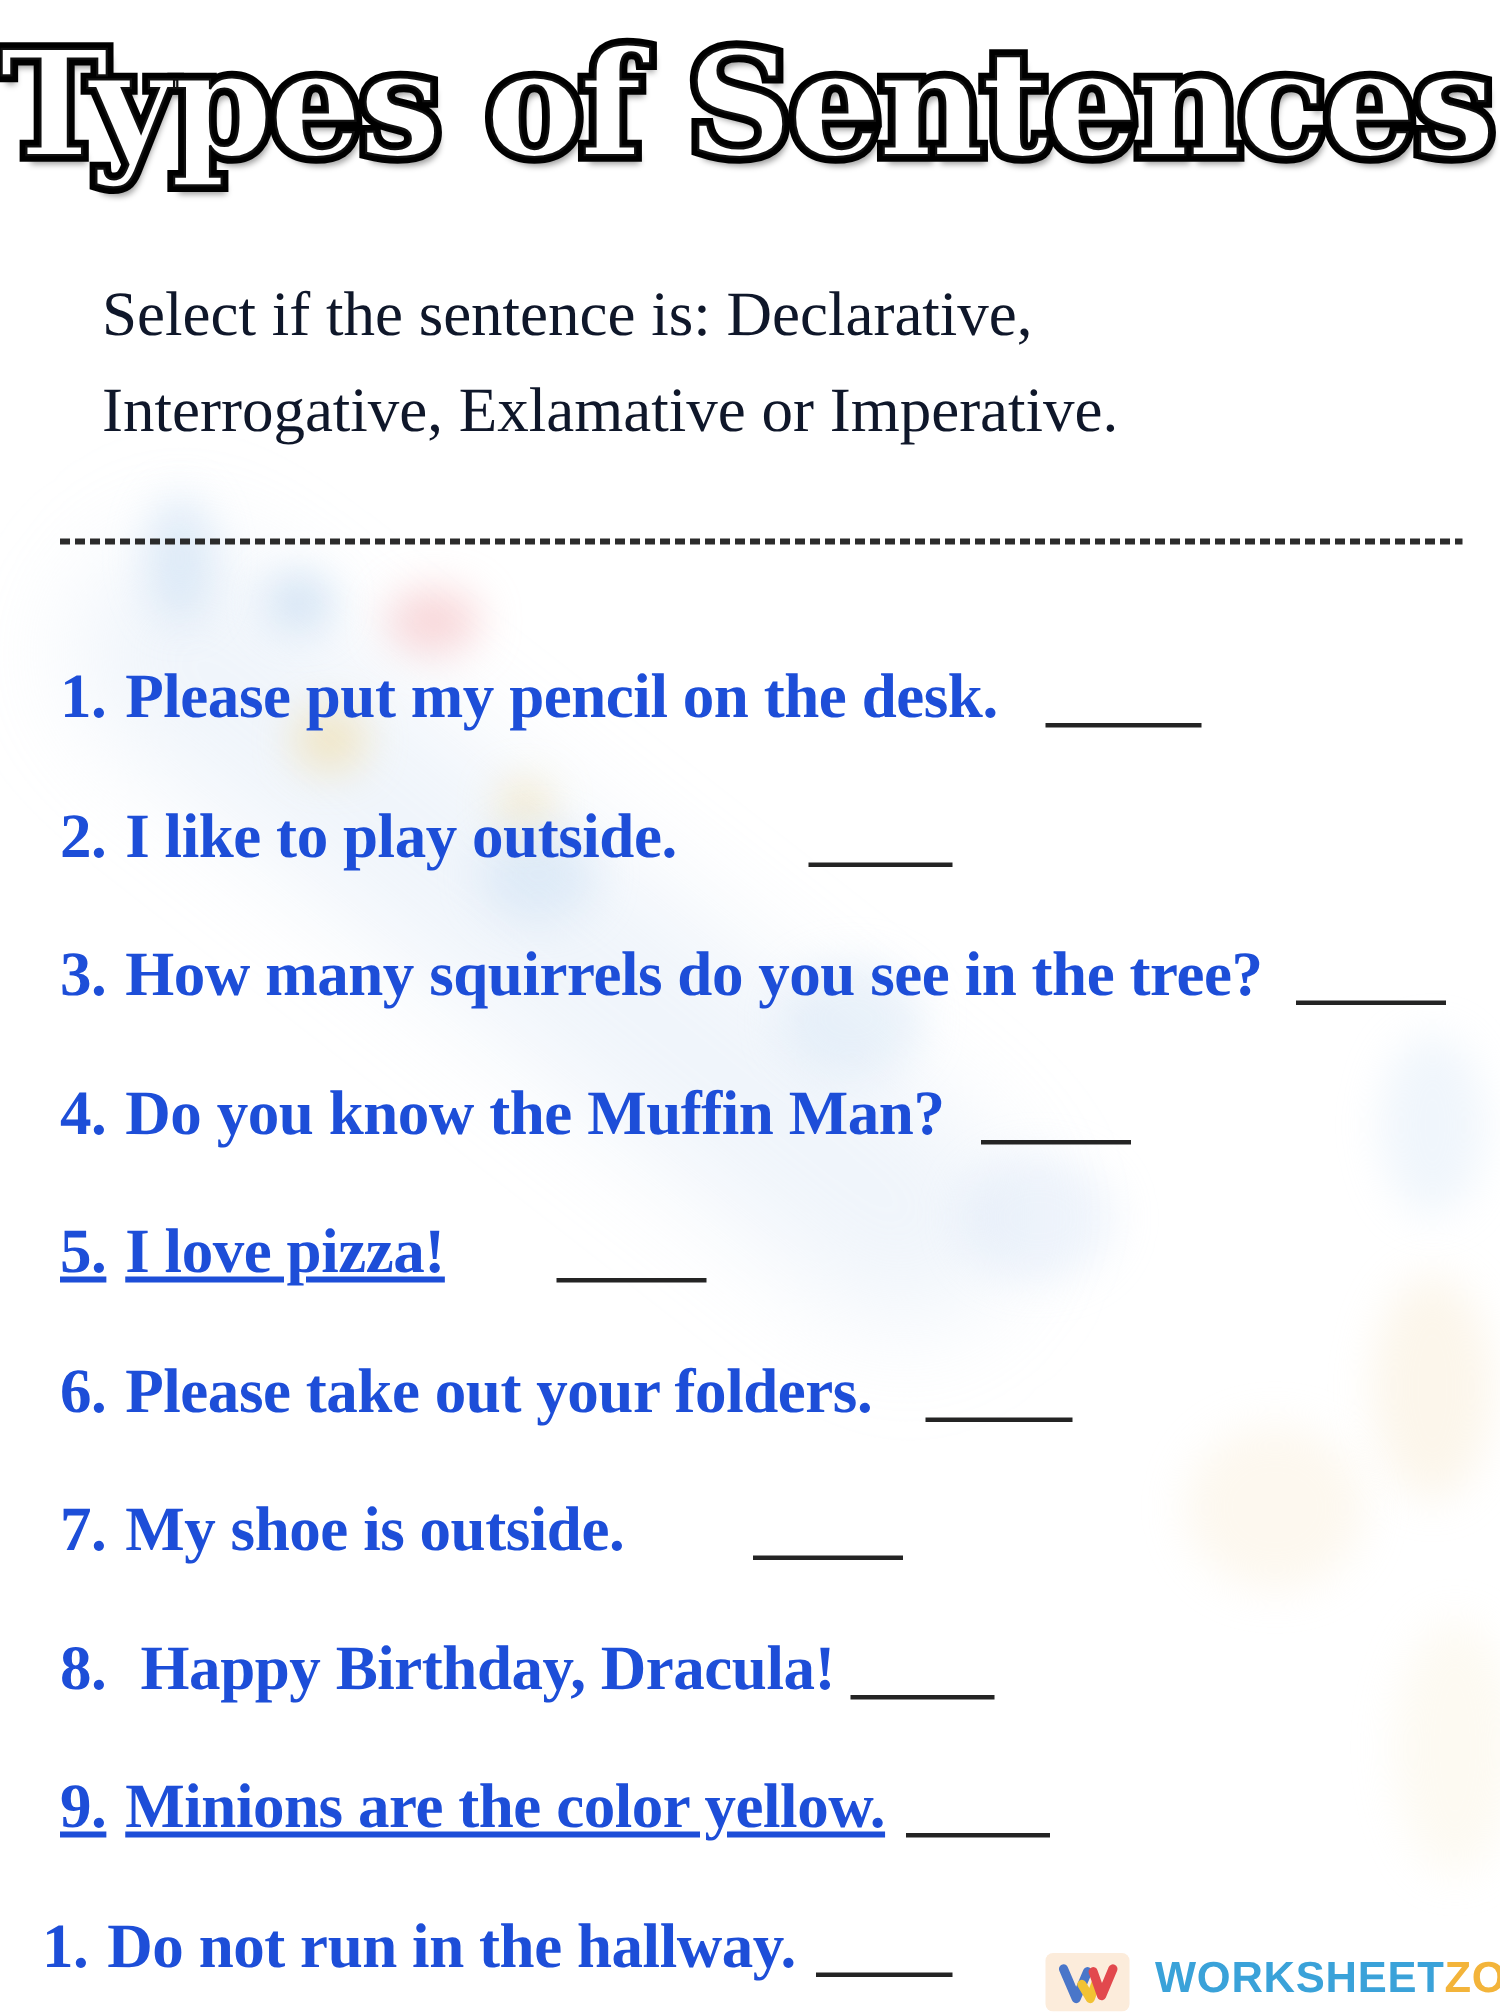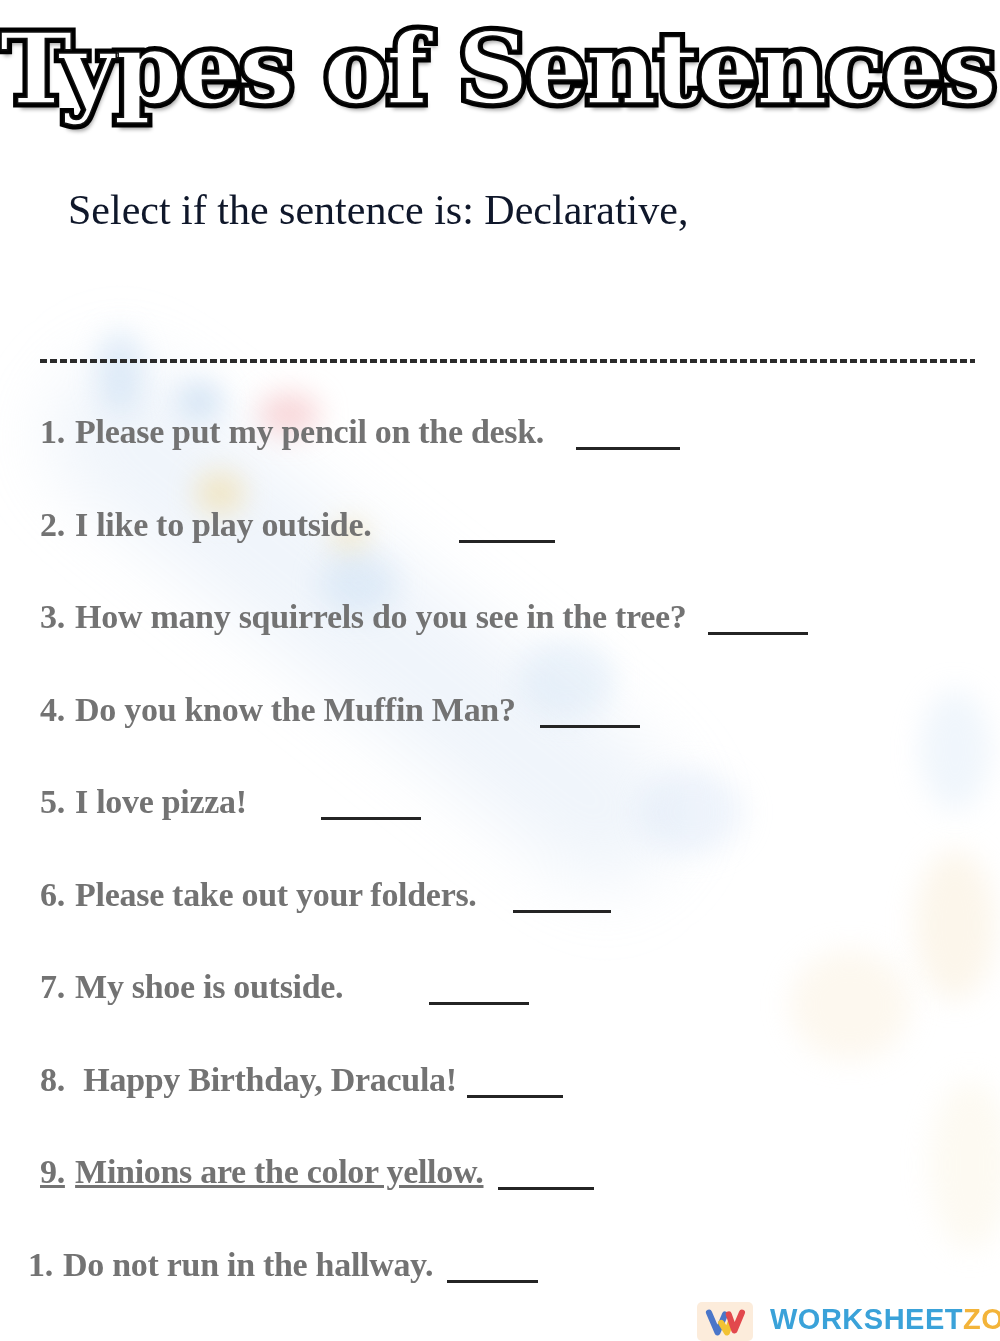--- a/index.html
+++ b/index.html
@@ -60,30 +60,30 @@
   
   .divider{
     position:absolute;left:40px;top:359px;width:935px;height:4px;
     background:repeating-linear-gradient(90deg,#2b2b2b 0 7px,transparent 7px 10px);
   }
 
   
   .item{
     position:absolute;left:40px;height:56px;white-space:nowrap;
     font-family:"Liberation Serif",serif;font-weight:bold;
-    font-size:34px;letter-spacing:-0.3px;color:#737373;
+    font-size:42px;letter-spacing:-0.3px;color:#1d4ed8;margin-top:28px;
   }
   .item .text{margin-left:0.30em;white-space:pre;}
   .blank{
     display:inline-block;height:0;
     border-bottom:3px solid #242424;
     transform:translateY(7px);
   }
   .r0{top:413px;}  .r1{top:506px;}  .r2{top:598px;}  .r3{top:691px;}
-  .r4{top:783px;}  .r5{top:876px;font-family:Liberation Serif, serif;}  .r6{top:968px;}  .r7{top:1061px;}
+  .r4{top:783px;text-decoration:underline;}  .r5{top:876px;font-family:Liberation Serif, serif;}  .r6{top:968px;}  .r7{top:1061px;}
   .r8{top:1153px;text-decoration:underline;} .r9{top:1246px;left:28px;}
 
   
   .footer{position:absolute;left:0;top:1296px;width:1000px;height:45px;}
   .logo-badge{
     position:absolute;left:697px;top:6px;width:56px;height:39px;
     background:var(--icon_bg,#fcecdb);border-radius:5px;
     display:flex;align-items:center;justify-content:center;
   }
   .brand{
@@ -113,20 +113,21 @@
     <div class="wm wm12"></div>
 </div>
 
 <div class="title-wrap">
   <span class="title-stroke">Types of Sentences</span>
   <span class="title-fill">Types of Sentences</span>
 </div>
 
 <div class="instructions">
   <div>Select if the sentence is: Declarative,</div>
+  <div>Interrogative, Exlamative or Imperative.</div>
 </div>
 
 <div class="divider"></div>
 
 <div class="item r0"><span class="num">1.</span><span class="text">Please put my pencil on the desk.</span><span class="blank" style="width: 104px; margin-left: 32px;"></span></div>
 <div class="item r1"><span class="num">2.</span><span class="text">I like to play outside.</span><span class="blank" style="width: 96px; margin-left: 88px;"></span></div>
 <div class="item r2"><span class="num">3.</span><span class="text">How many squirrels do you see in the tree?</span><span class="blank" style="width: 100px; margin-left: 22px;"></span></div>
 <div class="item r3"><span class="num">4.</span><span class="text">Do you know the Muffin Man?</span><span class="blank" style="width: 100px; margin-left: 24px;"></span></div>
 <div class="item r4"><span class="num">5.</span><span class="text">I love pizza!</span><span class="blank" style="width: 100px; margin-left: 74px;"></span></div>
 <div class="item r5"><span class="num">6.</span><span class="text">Please take out your folders.</span><span class="blank" style="width: 98px; margin-left: 36px;"></span></div>

